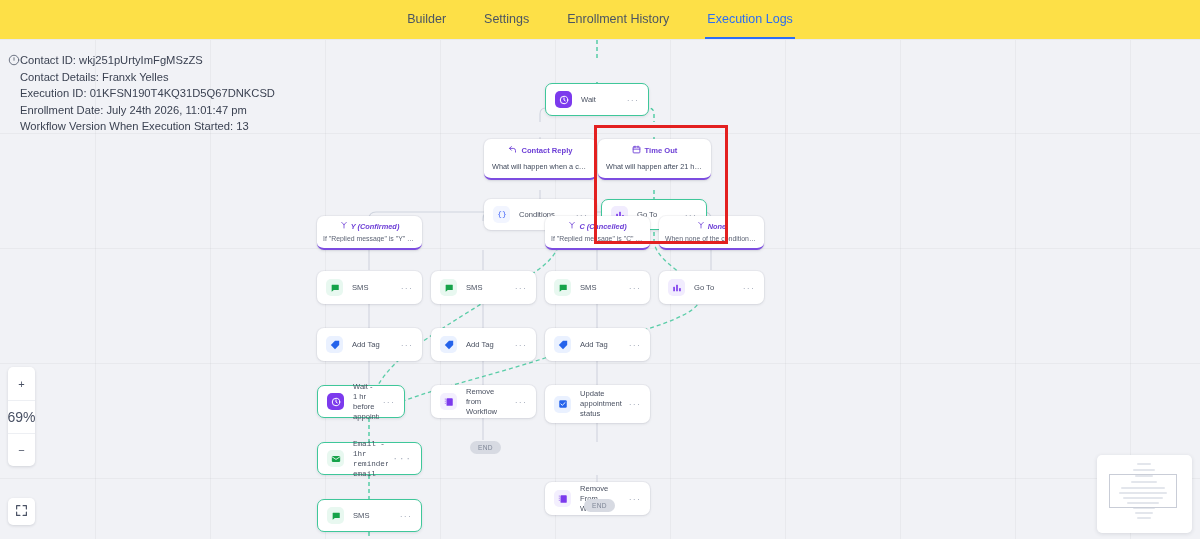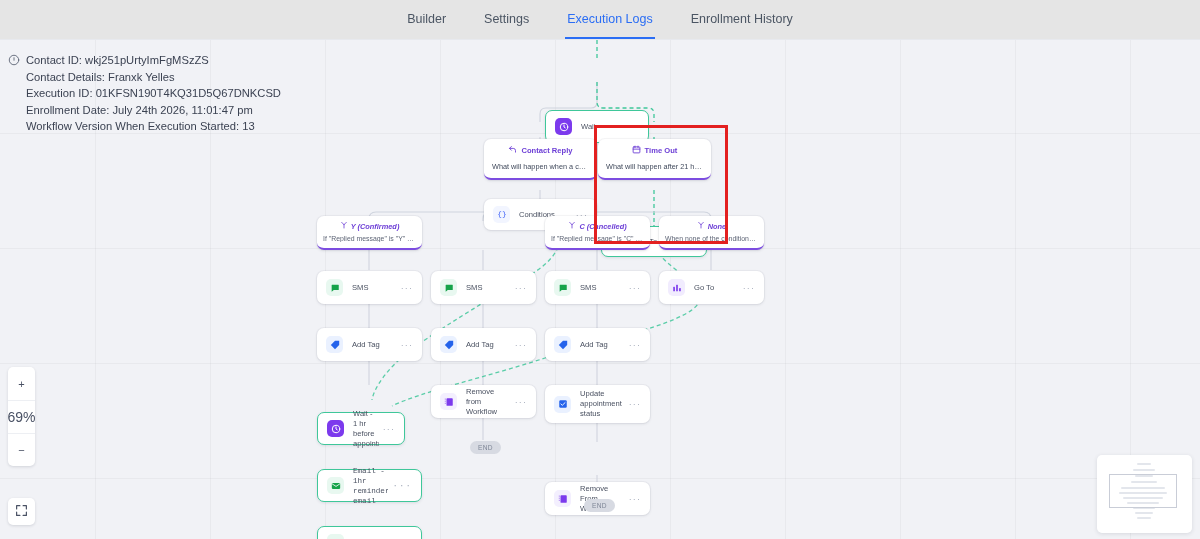--- a/index.html
+++ b/index.html
@@ -6,21 +6,21 @@
   html, body {
     width: 1200px; height: 539px;
     overflow: hidden;
     font-family: "Liberation Sans", sans-serif;
     background: #ffffff;
   }
 
   
   .tabbar {
     position: absolute; top: 0; left: 0; width: 1200px; height: 40px;
-    background: #e5e5e5;
+    background: #fde047;
     border-bottom: 1px solid #e7e9ee;
     display: flex; align-items: flex-end; justify-content: center;
   }
   .tabs { display: flex; gap: 34px; height: 100%; align-items: center; }
   .tab {
     font-size: 12.5px; color: #4b5563; height: 100%;
     display: flex; align-items: center; cursor: pointer;
     border-bottom: 2px solid transparent; padding: 0 2px;
     white-space: nowrap;
   }
@@ -37,40 +37,40 @@
     background-image:
       linear-gradient(to right, rgba(0,0,0,0.035) 1px, transparent 1px),
       linear-gradient(to bottom, rgba(0,0,0,0.035) 1px, transparent 1px);
     background-size: 115px 115px;
     background-position: -20px -22px;
   }
 
   
   .infopanel {
     position: absolute; left: 8px; top: 12px; z-index: 40;
-    display: flex; gap: 6px; align-items: flex-start;
+    display: flex; align-items: flex-start;
     color: #3b4252; font-size: 11.2px; line-height: 16.5px;
   }
   .infopanel .icon {
     width: 12px; height: 12px; margin-top: 2px; flex: 0 0 12px;
   }
   .infopanel ul { list-style: none; }
   .infopanel li { white-space: nowrap; }
 
   
   .node {
     position: absolute;
     background: #ffffff;
     border-radius: 7px;
     box-shadow: 0 1px 3px rgba(22,31,51,0.10), 0 0 0 1px rgba(22,31,51,0.035);
     display: flex; align-items: center;
     padding: 0 9px;
     z-index: 10;
   }
-  .node.selected { border: 1.6px solid #3fc79a; box-shadow: 0 1px 3px rgba(22,31,51,0.10); margin-top: 27px; }
+  .node.selected { border: 1.6px solid #3fc79a; box-shadow: 0 1px 3px rgba(22,31,51,0.10); }
   .node .nicon {
     width: 17px; height: 17px; border-radius: 5px;
     display: flex; align-items: center; justify-content: center;
     flex: 0 0 17px; margin-right: 9px;
   }
   .node .nlabel {
     font-size: 7.6px; color: #4a5161; line-height: 10px;
     flex: 1 1 auto; overflow: hidden;
   }
   .node .dots {
@@ -178,22 +178,22 @@
     position: absolute; background: #e3e6ec; display: block; height: 2px; border-radius: 1px;
   }
 </style>
 </head>
 <body>
 
 <div class="tabbar">
   <div class="tabs">
     <div class="tab">Builder</div>
     <div class="tab">Settings</div>
+    <div class="tab">Enrollment History</div>
     <div class="tab active">Execution Logs</div>
-    <div class="tab">Enrollment History</div>
   </div>
 </div>
 
 <div class="canvas">
   <div class="grid"></div>
 
   <svg class="wires" width="1200" height="499">
     <defs></defs>
 
     <path d="M597 0 L597 20" stroke="#3fc79a" stroke-width="1.3" fill="none" stroke-dasharray="4 3"></path>

